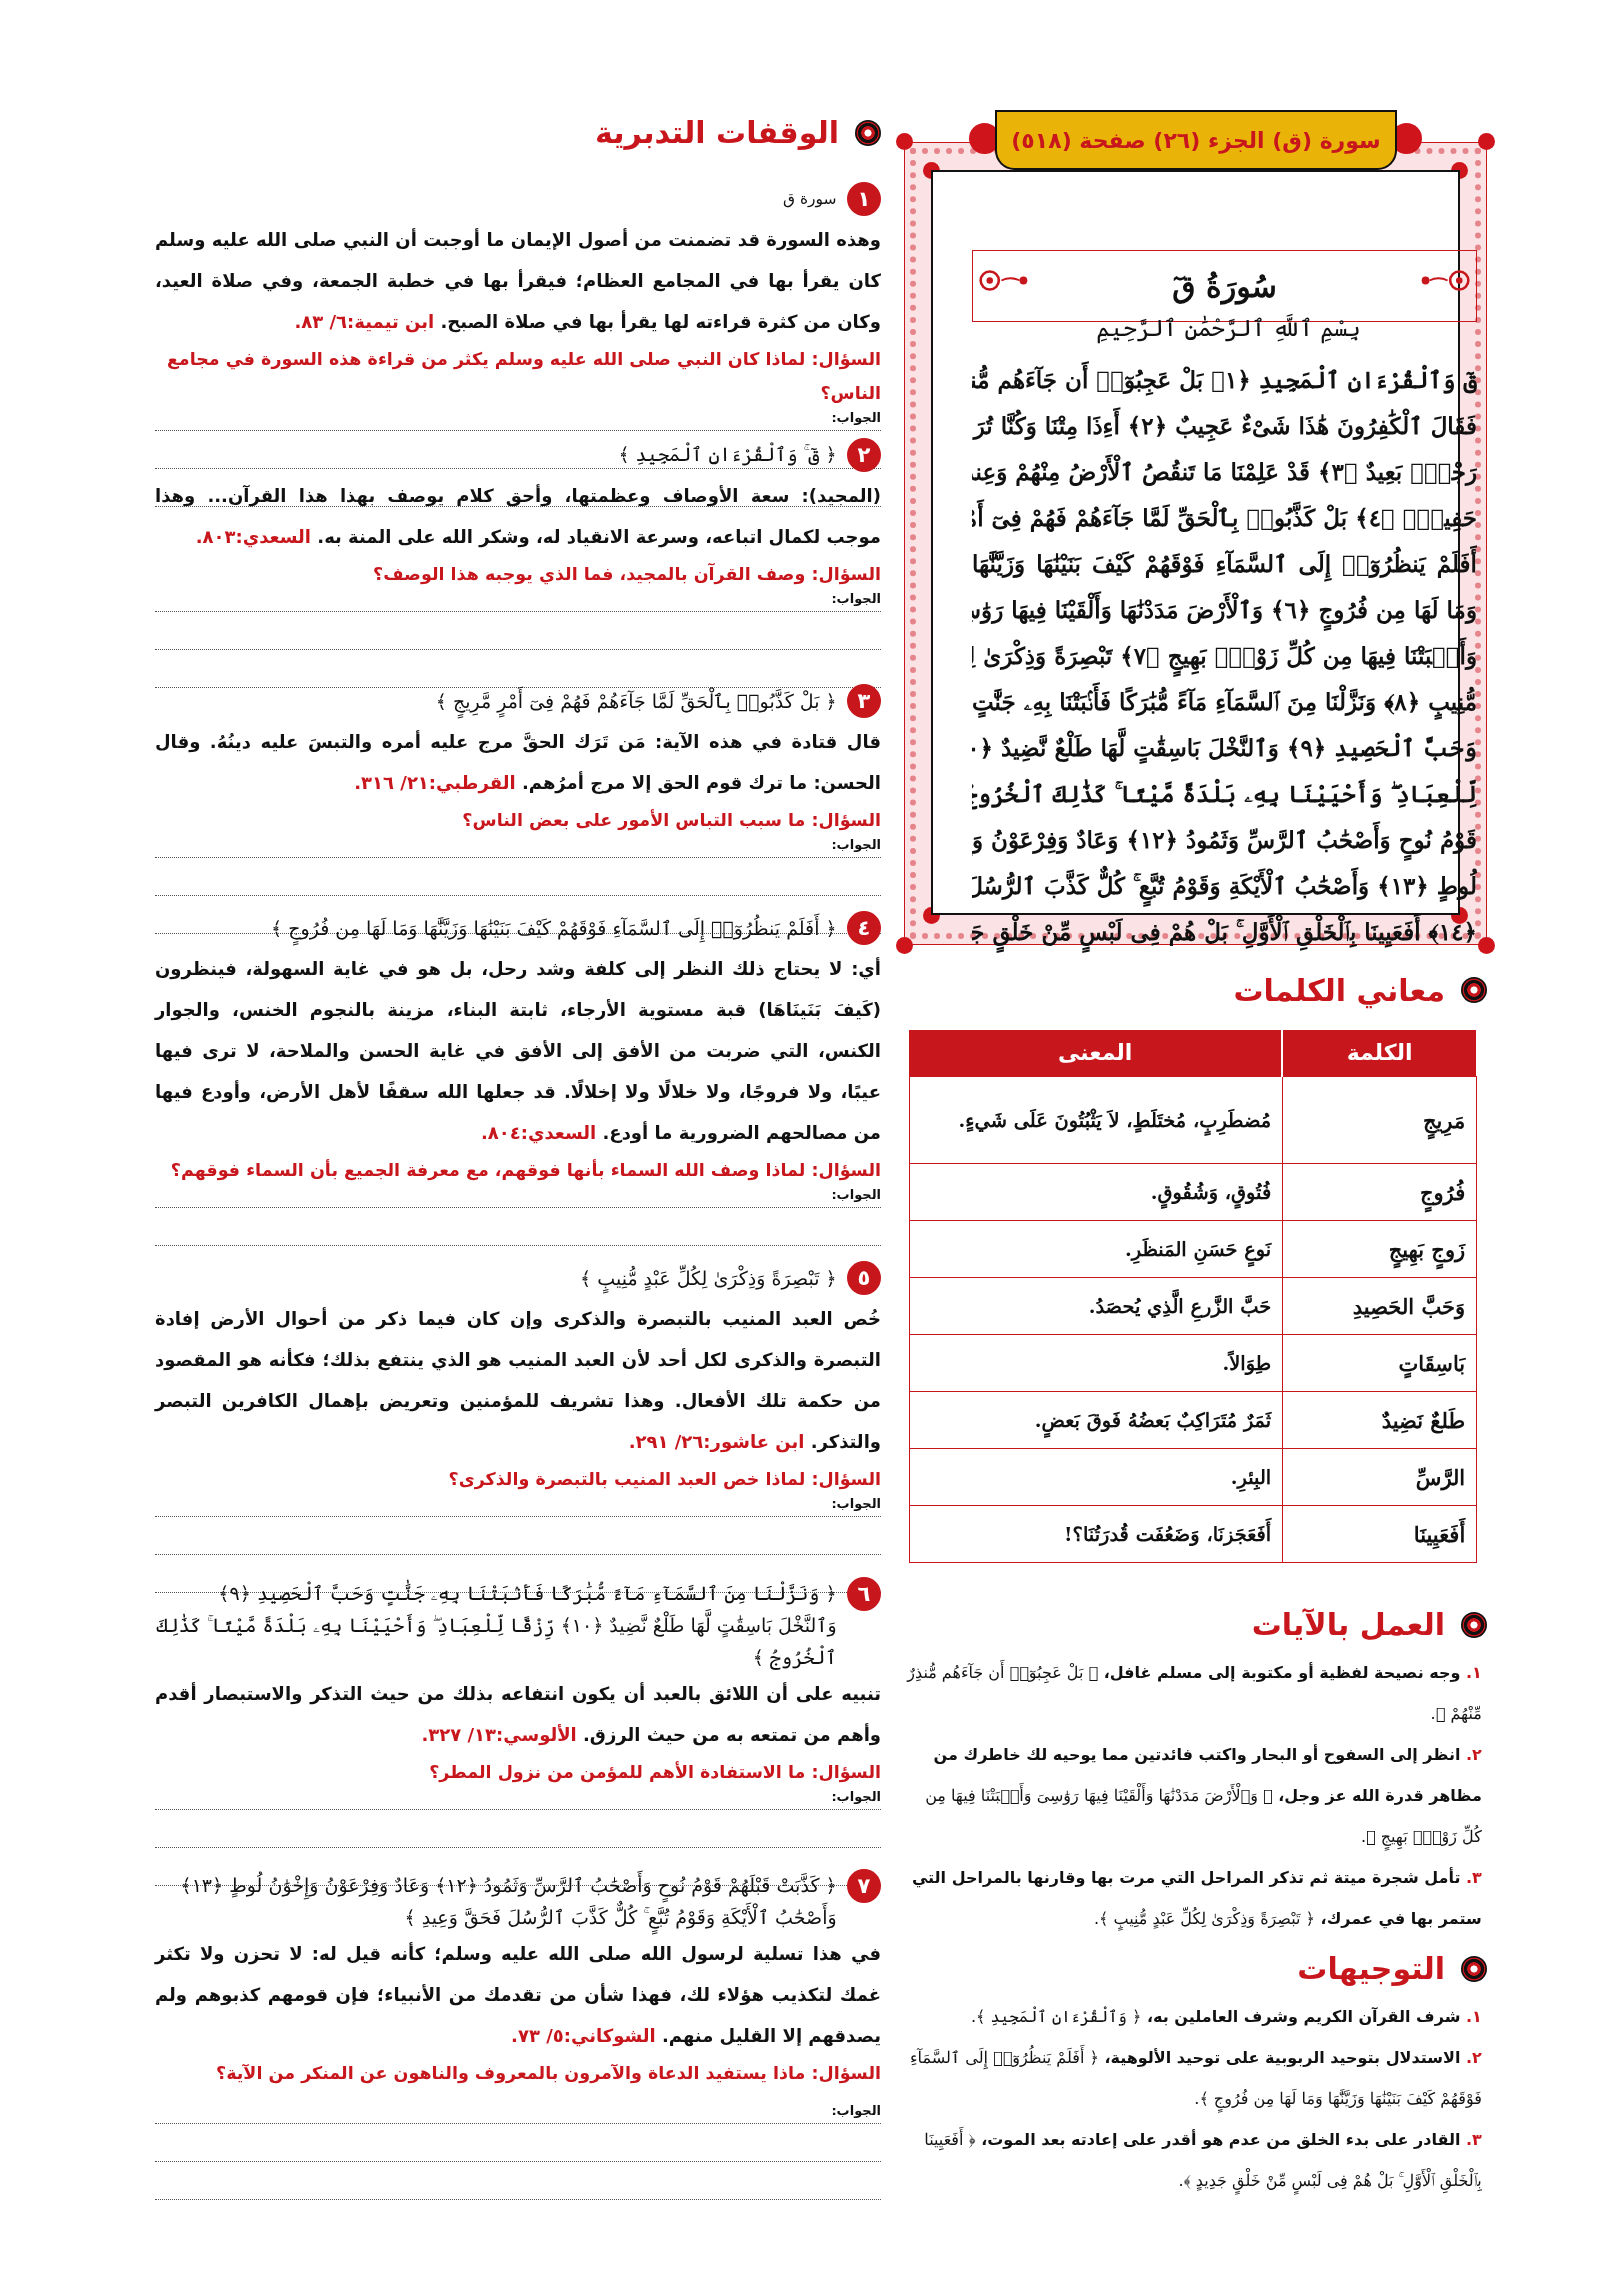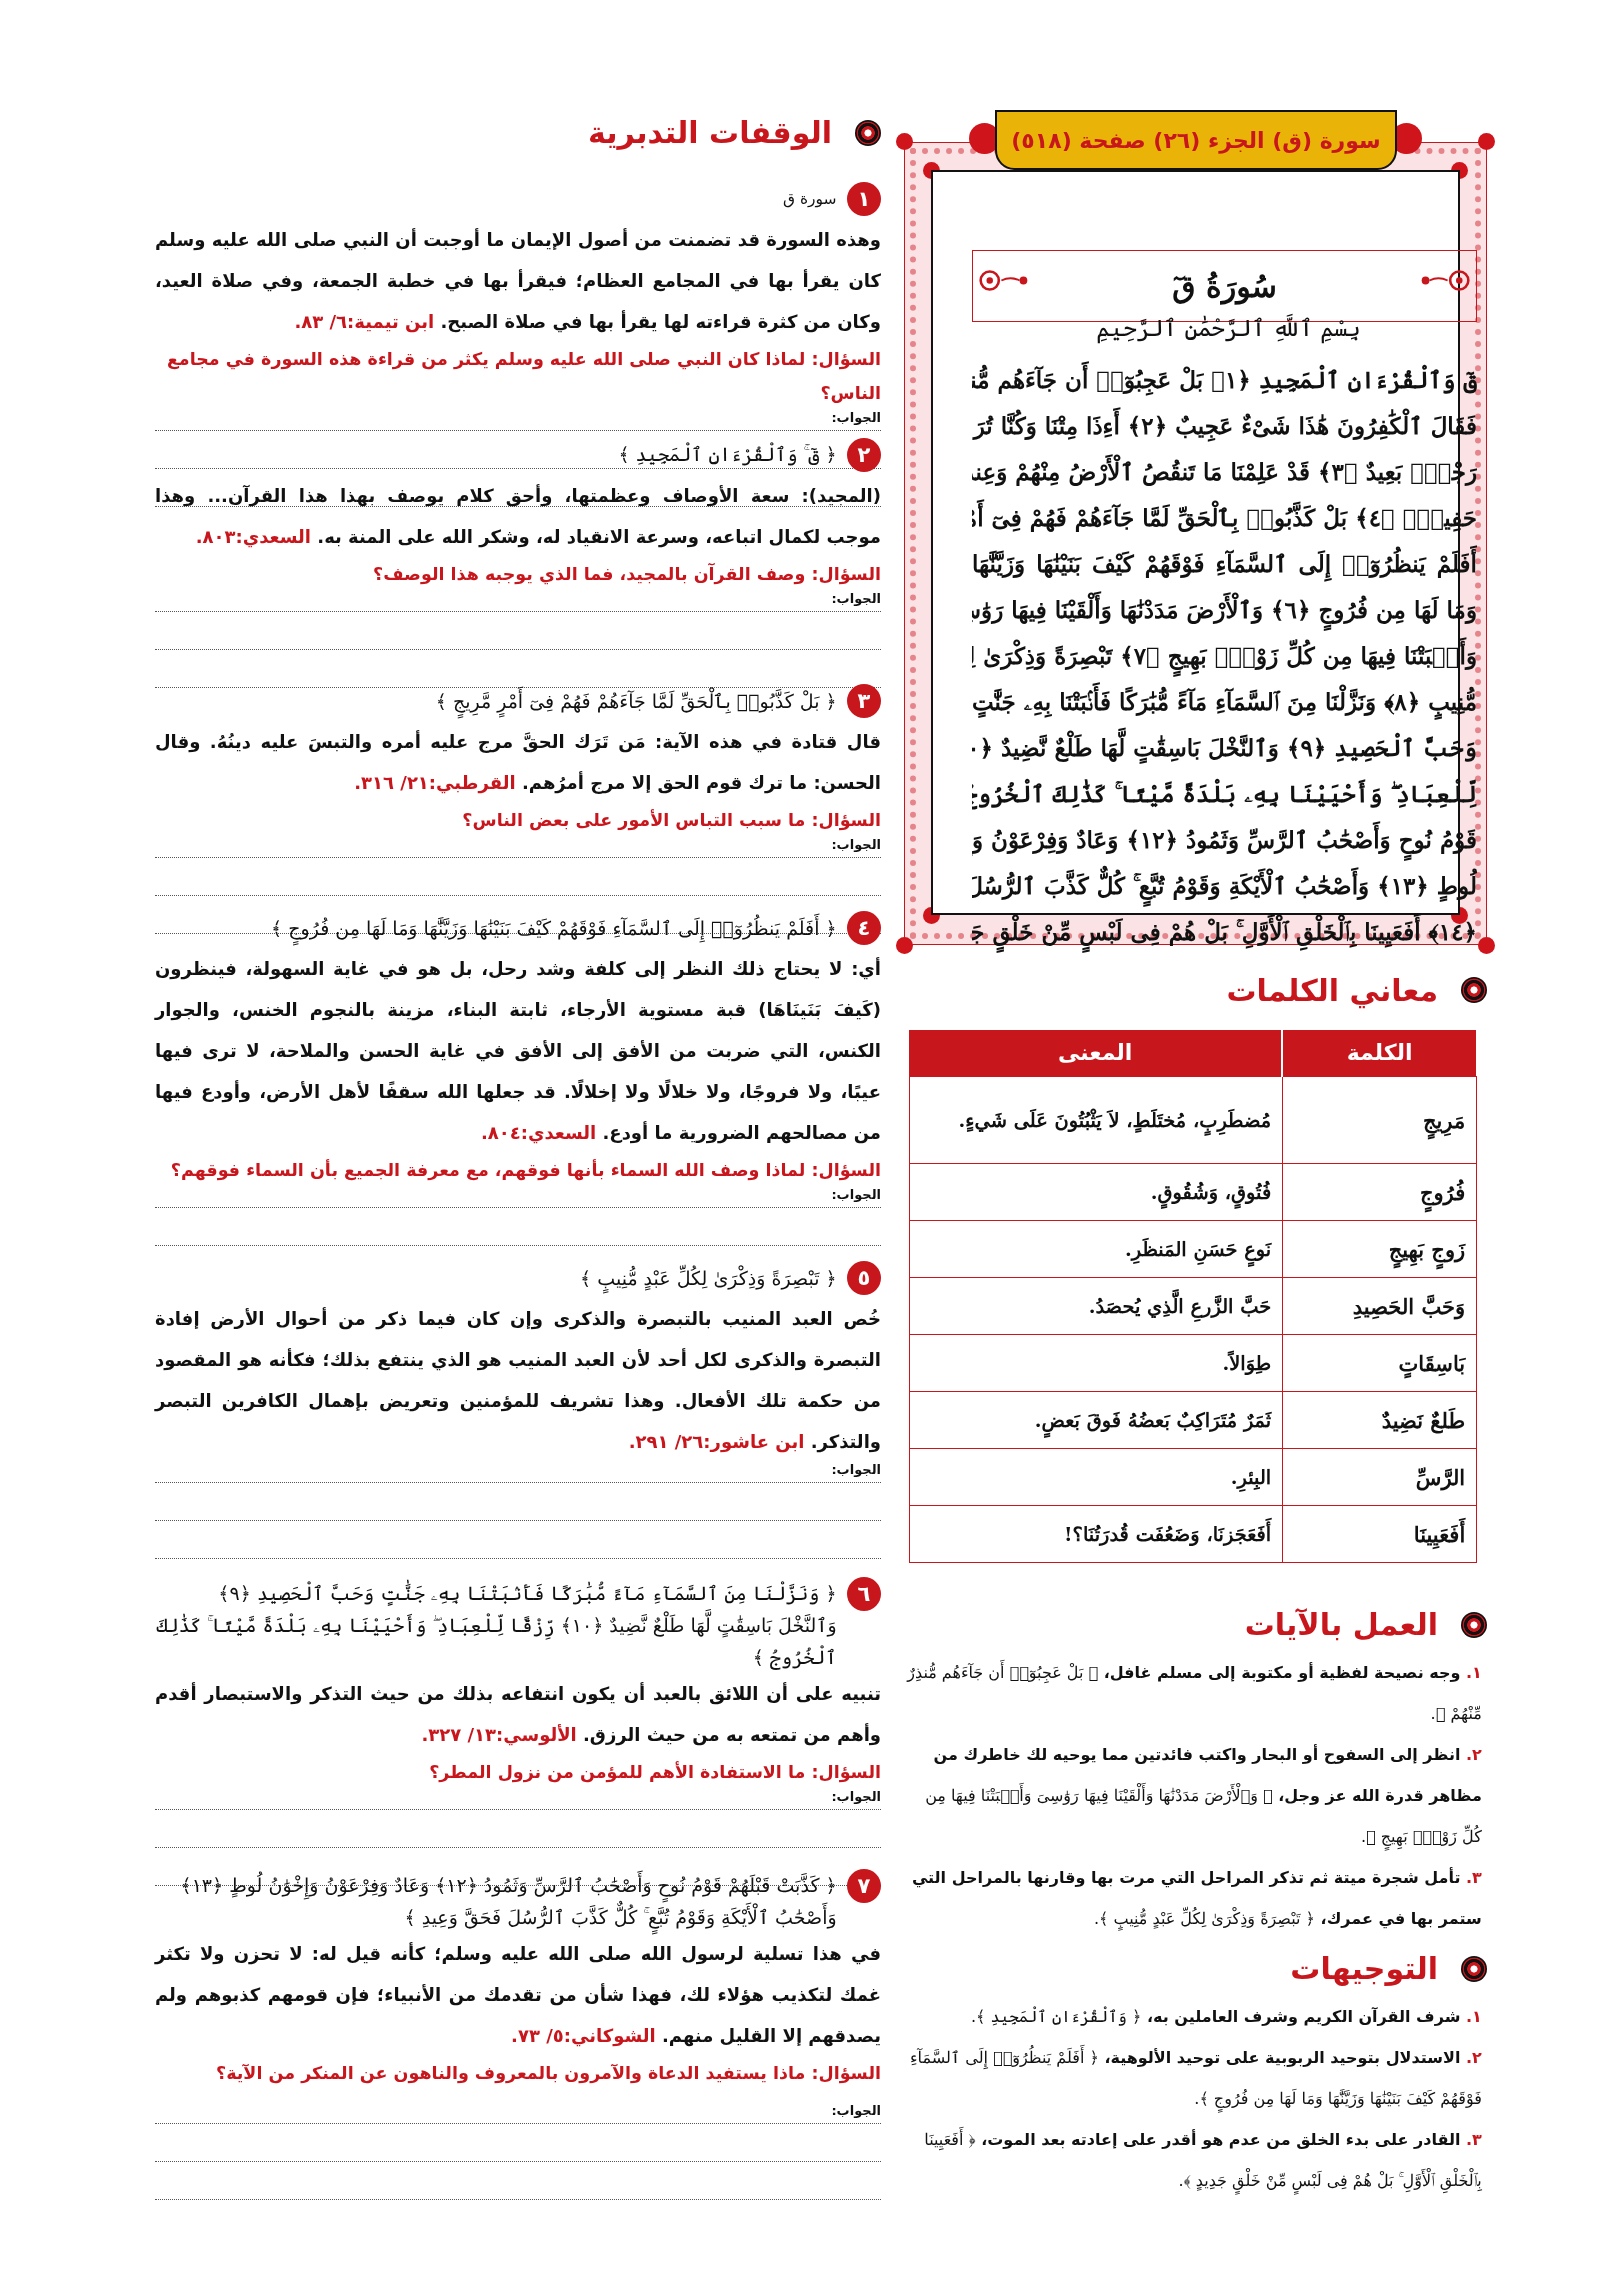--- a/index.html
+++ b/index.html
@@ -44,21 +44,21 @@
     font-family: "DejaVu Serif", serif; font-size: 23px;
   }
   .quran-lines { position: absolute; left: 39px; top: 185px; width: 505px; }
   .quran-line {
     height: 46px; line-height: 46px; font-family: "DejaVu Serif", serif;
     font-size: 23px; font-weight: bold; text-align: justify; text-align-last: justify; white-space: nowrap;
     overflow: hidden;
   }
 
   
-  .sec-head { display: flex; align-items: center; gap: 23px; height: 45px; }
+  .sec-head { display: flex; align-items: center; gap: 16px; height: 45px; }
   .sec-icon {
     width: 26px; height: 26px; border-radius: 50%;
     background: radial-gradient(circle, #fff 0 3.2px, #c8161d 3.9px 6.5px, #111 7.1px 9.7px, #c8161d 10.4px 11px, #111 11.7px);
     flex: 0 0 26px;
   }
   .sec-title { font-size: 30px; font-weight: bold; color: #c8161d; font-family: "DejaVu Sans", sans-serif; }
 
   
   .meanings { margin-top: 15.5px; }
   table.words { width: 568px; margin-right: 10.4px; border-collapse: collapse; margin-top: 17px; }
@@ -283,20 +283,21 @@
     <div class="ans-line first"></div>
     <div class="ans-line"></div>
   </div>
 
   <div class="wq" style="top:1147px">
     <div class="wq-top">
       <span class="wq-badge">٥</span>
       <span class="wq-verse">﴿ تَبْصِرَةً وَذِكْرَىٰ لِكُلِّ عَبْدٍ مُّنِيبٍ ﴾</span>
     </div>
     <div class="wq-body"><span>خُص العبد المنيب بالتبصرة والذكرى وإن كان فيما ذكر من أحوال الأرض إفادة التبصرة والذكرى لكل أحد لأن العبد المنيب هو الذي ينتفع بذلك؛ فكأنه هو المقصود من حكمة تلك الأفعال. وهذا تشريف للمؤمنين وتعريض بإهمال الكافرين التبصر والتذكر.</span> <span class="wq-src">ابن عاشور:٢٦/ ٢٩١.</span></div>
+    <div class="wq-q">السؤال: لماذا خص العبد المنيب بالتبصرة والذكرى؟</div>
     <div class="wq-ans">الجواب:</div>
     <div class="ans-line first"></div>
     <div class="ans-line"></div>
     <div class="ans-line"></div>
   </div>
 
   <div class="wq" style="top:1467px">
     <div class="wq-top" style="height:auto;align-items:flex-start">
       <span class="wq-badge">٦</span>
       <span class="wq-verse" style="line-height:32px">﴿ وَنَزَّلْنَا مِنَ ٱلسَّمَآءِ مَآءً مُّبَٰرَكًا فَأَنۢبَتْنَا بِهِۦ جَنَّٰتٍ وَحَبَّ ٱلْحَصِيدِ ﴿٩﴾ وَٱلنَّخْلَ بَاسِقَٰتٍ لَّهَا طَلْعٌ نَّضِيدٌ ﴿١٠﴾ رِّزْقًا لِّلْعِبَادِ ۖ وَأَحْيَيْنَا بِهِۦ بَلْدَةً مَّيْتًا ۚ كَذَٰلِكَ ٱلْخُرُوجُ ﴾</span>

